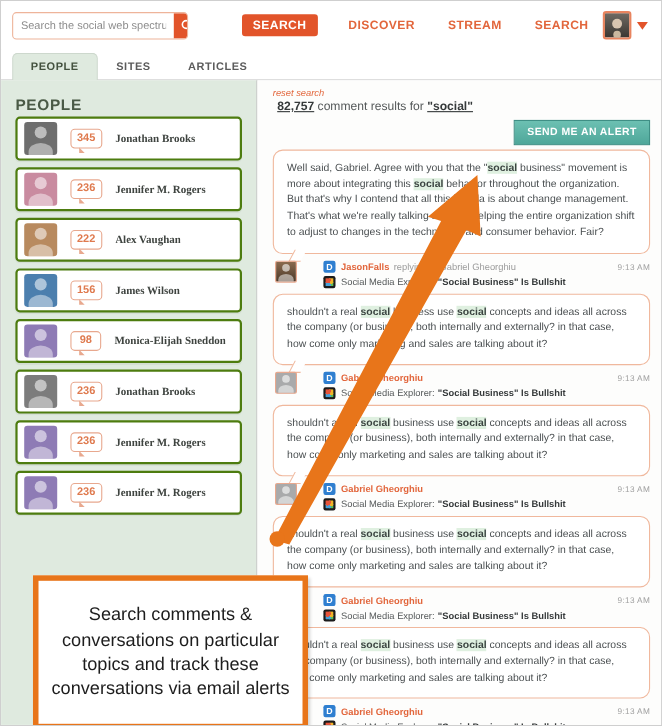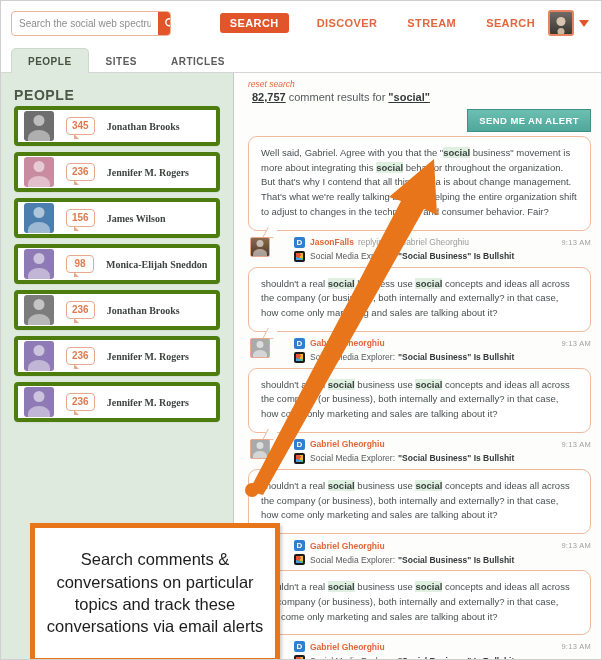--- a/index.html
+++ b/index.html
@@ -145,21 +145,21 @@
     margin: 2px 0 3px;
   }
   .side-sub {
     font-size: 9px;
     color: #5e6b5b;
     margin-bottom: 9px;
   }
   .person {
     display: flex; align-items: center;
     background: #ffffff;
-    border: 4px solid #4d7c0f;
+    border: 2px solid #4d7c0f;
     border-radius: 4px;
     padding: 5px 6px;
     margin-bottom: 6px;
     height: 40px;
     box-shadow: 0 1px 1px rgba(0,0,0,.05);
     cursor: pointer;
   }
   .p-avatar {
     width: 30px; height: 30px;
     border-radius: 3px;
@@ -392,20 +392,25 @@
         <div class="p-avatar" style="background:#6e6e6e"></div>
         <div class="badge">345</div>
         <div class="p-name">Jonathan Brooks</div>
       </div>
       <div class="person">
         <div class="p-avatar" style="background:#c98ba0"></div>
         <div class="badge">236</div>
         <div class="p-name">Jennifer M. Rogers</div>
       </div>
       <div class="person">
+        <div class="p-avatar" style="background:#b88a5f"></div>
+        <div class="badge">222</div>
+        <div class="p-name">Alex Vaughan</div>
+      </div>
+      <div class="person">
         <div class="p-avatar" style="background:#4c7fae"></div>
         <div class="badge">156</div>
         <div class="p-name">James Wilson</div>
       </div>
       <div class="person">
         <div class="p-avatar" style="background:#8e7bb5"></div>
         <div class="badge">98</div>
         <div class="p-name">Monica-Elijah Sneddon</div>
       </div>
       <div class="person">

